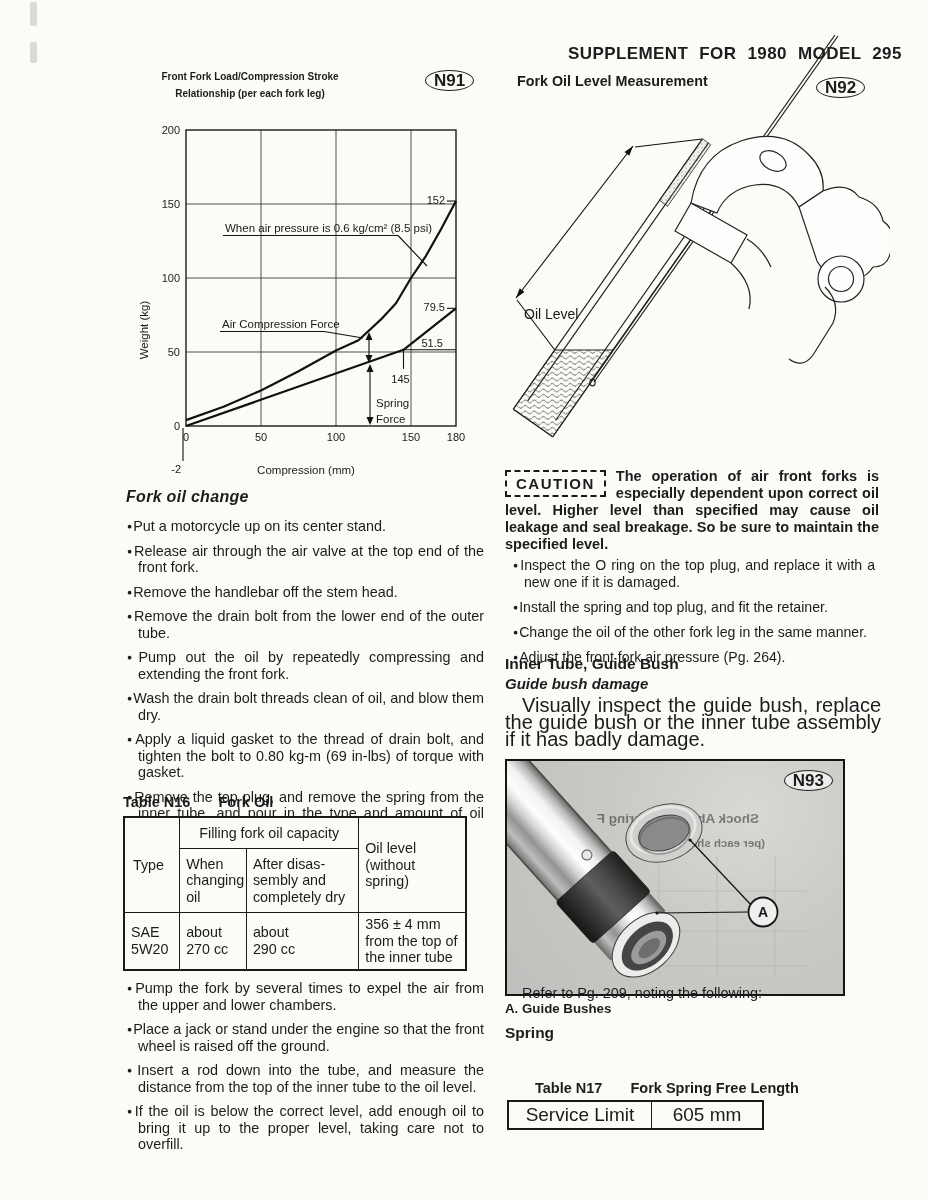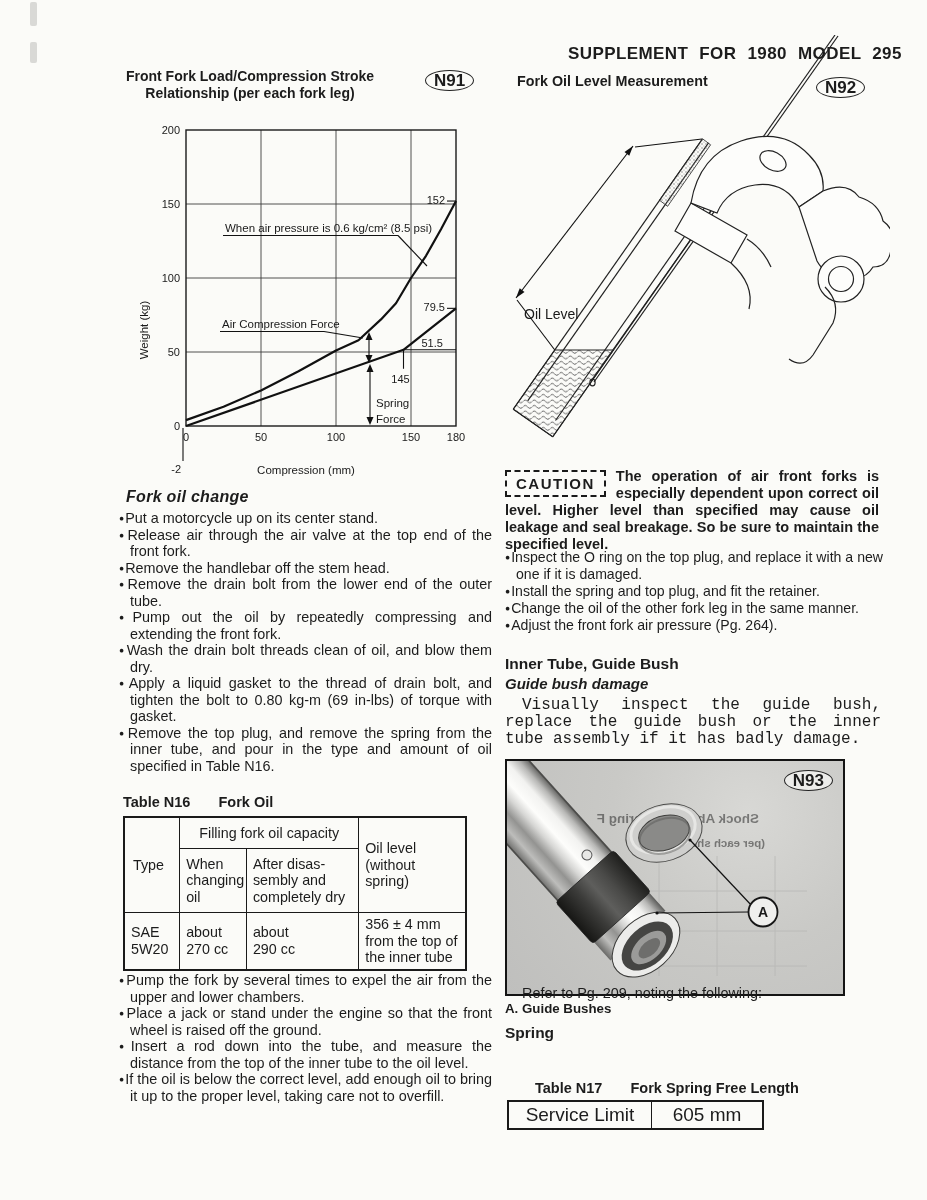--- a/index.html
+++ b/index.html
@@ -1,40 +1,40 @@
 <!DOCTYPE html>
 <html><head>
 <meta charset="utf-8">
 <style>
   html,body{margin:0;padding:0;}
   body{width:927px;height:1200px;background:#e8e8e6;font-family:"Liberation Sans",sans-serif;color:#1c1c1c;}
   .page{position:relative;width:927px;height:1200px;background:#fbfbf8;overflow:hidden;padding-left:38px;}
   .abs{position:absolute;}
   .mark{position:absolute;left:30px;width:7px;background:#d9d9d6;border-radius:2px;}
   .hdr{font-weight:bold;font-size:17px;letter-spacing:.4px;word-spacing:6px;white-space:nowrap;}
-  .figtitle{font-weight:bold;font-size:14px;line-height:17px;text-align:center;}
+  .figtitle{font-weight:bold;font-size:10px;line-height:17px;text-align:center;}
   .oval{display:inline-block;border:1.6px solid #222;border-radius:50%;padding:0 8px;height:19px;line-height:19px;font-weight:bold;font-size:17px;background:transparent;white-space:nowrap;}
   .bullets{font-size:14.4px;line-height:16.5px;text-align:justify;}
   .bullets.rb{font-size:14.1px;line-height:16.9px;}
-  .bullet{padding-left:11px;text-indent:-11px;margin:0;}
+  .bullet{padding-left:11px;text-indent:-11px;margin:8px;}
   .dot{font-size:8.5px;vertical-align:2px;margin-right:1px;}
   .ital-head{font-style:italic;font-weight:600;font-size:16px;letter-spacing:.3px;}
   .bold-head{font-weight:bold;font-size:15.5px;}
   .r-head{font-weight:bold;font-size:14.3px;}
   .tbl-cap{font-weight:bold;font-size:14.5px;white-space:nowrap;}
   .tbl-cap .t2{margin-left:28px;}
   table{border-collapse:collapse;background:#fbfbf8;}
   table.n16{border:2.2px solid #1a1a1a;table-layout:fixed;}
   table.n16 td,table.n16 th{border:1.6px solid #1a1a1a;font-size:14.3px;line-height:16.5px;font-weight:normal;padding:3px 6px;vertical-align:middle;text-align:left;}
   .pre{white-space:pre-line;}
   table.n17{border:2.2px solid #1a1a1a;}
   table.n17 td{border:1.6px solid #1a1a1a;font-size:19px;padding:2px 6px;text-align:center;}
   .caution-text{font-weight:bold;font-size:14.5px;line-height:17px;text-align:justify;}
   .caution-box{float:left;border:2.5px dashed #1a1a1a;padding:3px 9px;margin:2px 10px 2px 0;font-size:15px;letter-spacing:1.5px;font-weight:bold;}
-  .para{font-size:16px;line-height:17px;text-align:justify;text-indent:17px;font-family:Liberation Mono, monospace;}
+  .para{font-size:20px;line-height:17px;text-align:justify;text-indent:17px;}
   .photo{position:absolute;border:2px solid #141414;background:radial-gradient(circle at 72% 22%, #d8d8d5 0%, #c9c9c6 45%, #bfbfbd 100%);}
   .photo-oval{position:absolute;top:9px;right:10px;background:#ececea;}
   .cap13{font-weight:bold;font-size:13.3px;}
   svg text{font-family:"Liberation Sans",sans-serif;fill:#1a1a1a;}
   .grid{stroke:#3c3c3c;stroke-width:.9;}
   .frame{fill:none;stroke:#1a1a1a;stroke-width:1.4;}
   .ser{fill:none;stroke:#111;stroke-width:2.2;stroke-linejoin:round;}
   .thin{stroke:#111;stroke-width:1.1;}
   .blk{fill:#111;}
   .ln{stroke:#222;stroke-width:1.2;fill:none;}

